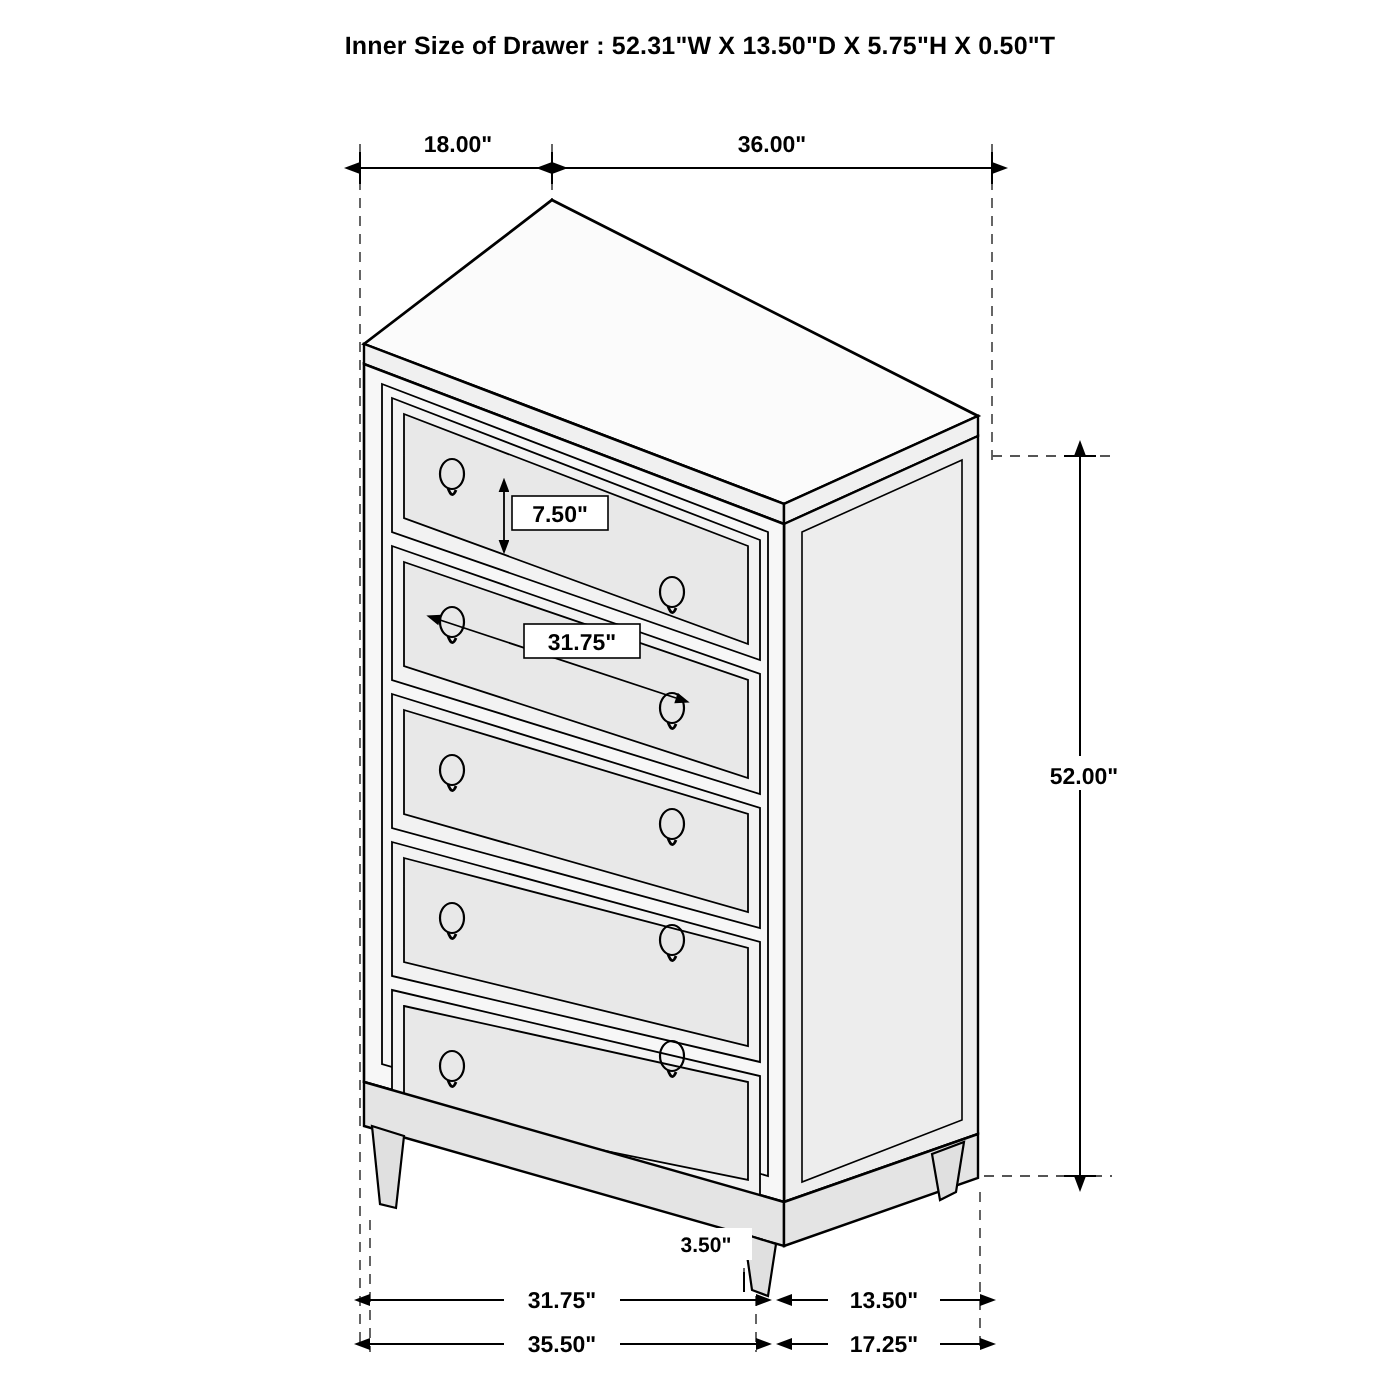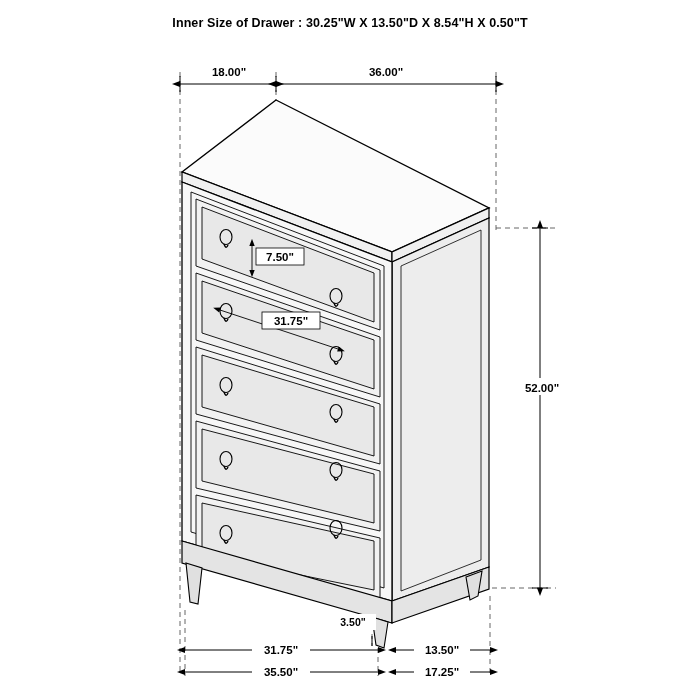--- a/index.html
+++ b/index.html
@@ -44,21 +44,21 @@
   }
   .dimtext.small {
     font-size: 10.5px;
   }
 </style>
 </head>
 <body>
 
 <div id="page">
 
-  <div id="title">Inner Size of Drawer : 30.25"W X 13.50"D X 8.54"H X 0.50"T</div>
+  <div id="title">Inner Size of Drawer : 52.31"W X 13.50"D X 5.75"H X 0.50"T</div>
 
   <svg class="diagram" viewBox="0 0 700 700">
 
     <defs>
       <marker id="arrowStart" markerWidth="9" markerHeight="9" refX="8" refY="3" orient="auto" markerUnits="strokeWidth">
         <path d="M8,0 L0,3 L8,6 z" fill="#000"></path>
       </marker>
       <marker id="arrowEnd" markerWidth="9" markerHeight="9" refX="1" refY="3" orient="auto" markerUnits="strokeWidth">
         <path d="M1,0 L9,3 L1,6 z" fill="#000"></path>
       </marker>

